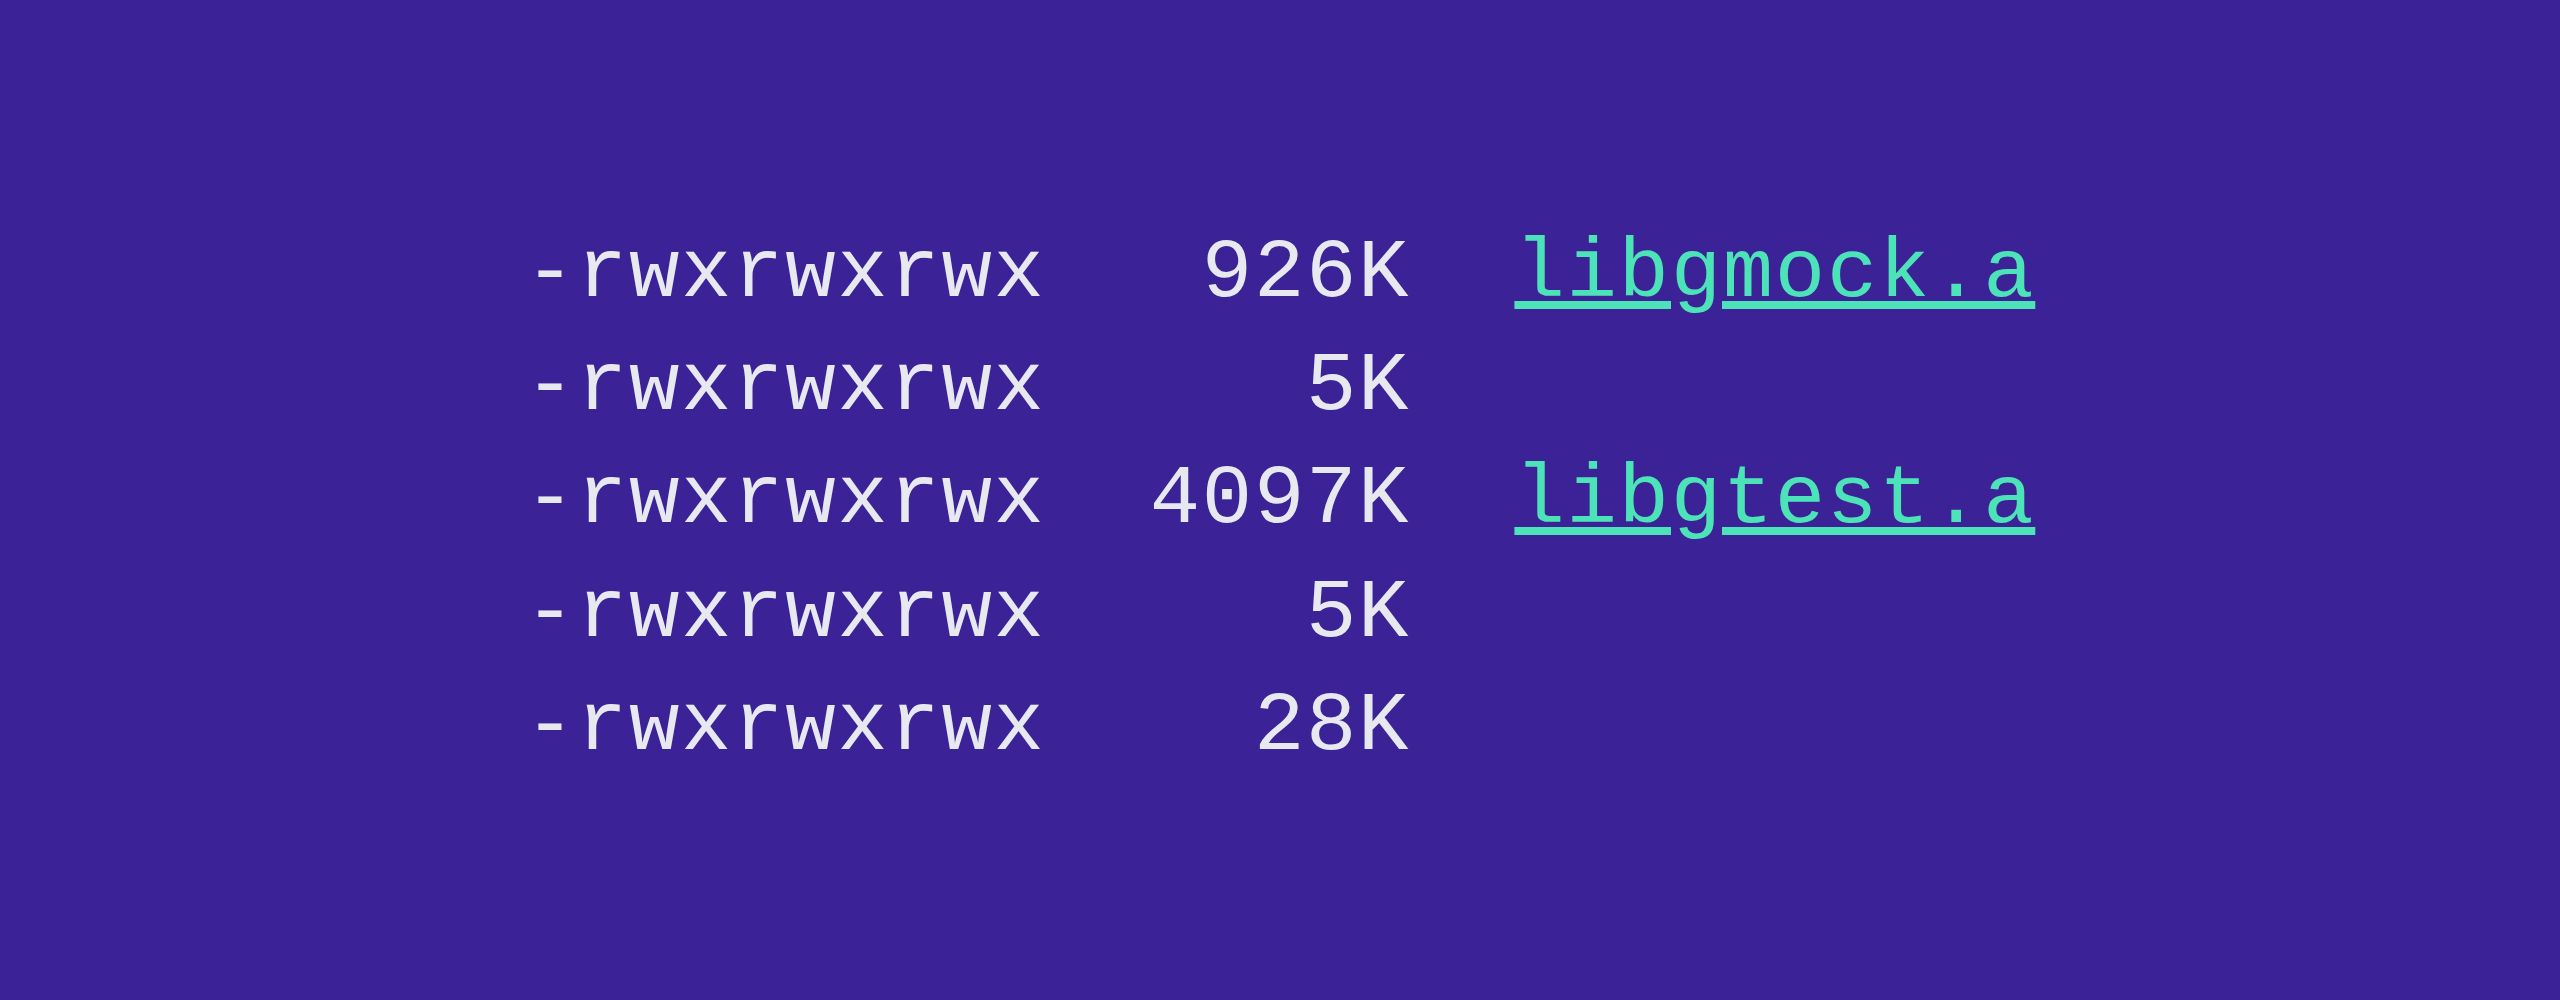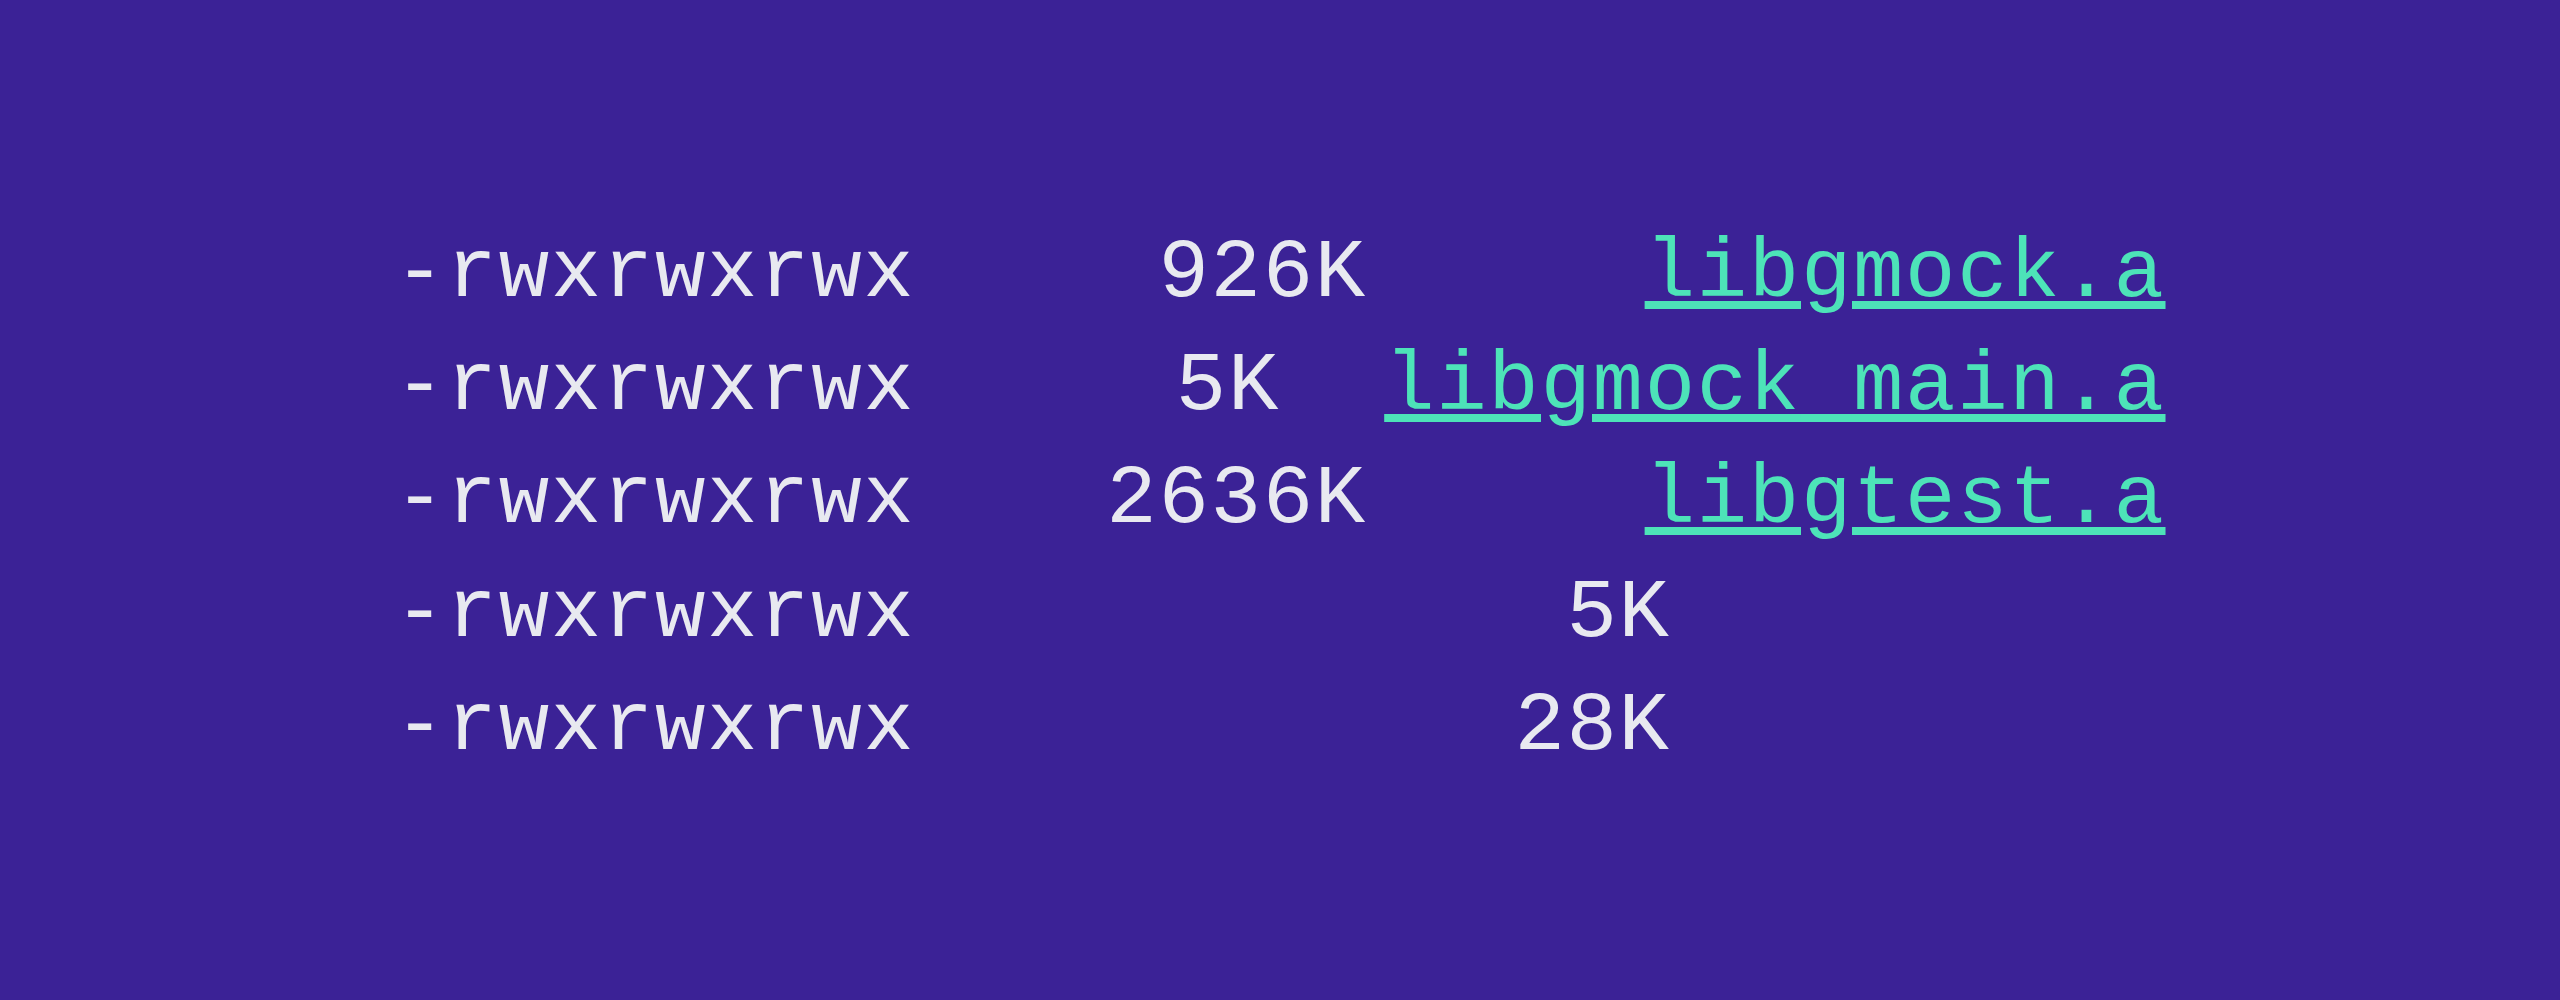--- a/index.html
+++ b/index.html
@@ -18,21 +18,20 @@
     }
     .terminal-output {
       padding: 0;
     }
     .file-row {
       display: flex;
       font-size: 84px;
       line-height: 1.35;
       letter-spacing: 0.02em;
       white-space: pre;
-      justify-content: space-between;
     }
     .permissions {
       color: #e8e9f0;
     }
     .size {
       color: #e8e9f0;
       text-align: right;
       min-width: 7ch;
     }
     .filename {
@@ -41,24 +40,24 @@
     }
   </style>
 </head>
 <body>
 
 <div class="terminal-output">
   <div class="file-row">
     <span class="permissions">-rwxrwxrwx</span><span class="size">   926K</span><span>  </span><span class="filename">libgmock.a</span>
   </div>
   <div class="file-row">
-    <span class="permissions">-rwxrwxrwx</span><span class="size">     5K</span><span>  </span><span class="filename">libgmock_main.a</span>
+    <span class="permissions">-rwxrwxrwx</span><span class="size">     5K</span><span>  </span>
   </div>
   <div class="file-row">
-    <span class="permissions">-rwxrwxrwx</span><span class="size">  2636K</span><span>  </span><span class="filename">libgtest.a</span>
+    <span class="permissions">-rwxrwxrwx</span><span class="size">  4097K</span><span>  </span><span class="filename">libgtest.a</span>
   </div>
   <div class="file-row">
     <span class="permissions">-rwxrwxrwx</span><span class="size">     5K</span><span>  </span>
   </div>
   <div class="file-row">
     <span class="permissions">-rwxrwxrwx</span><span class="size">    28K</span><span>  </span>
   </div>
 </div>
 
 </body></html>

